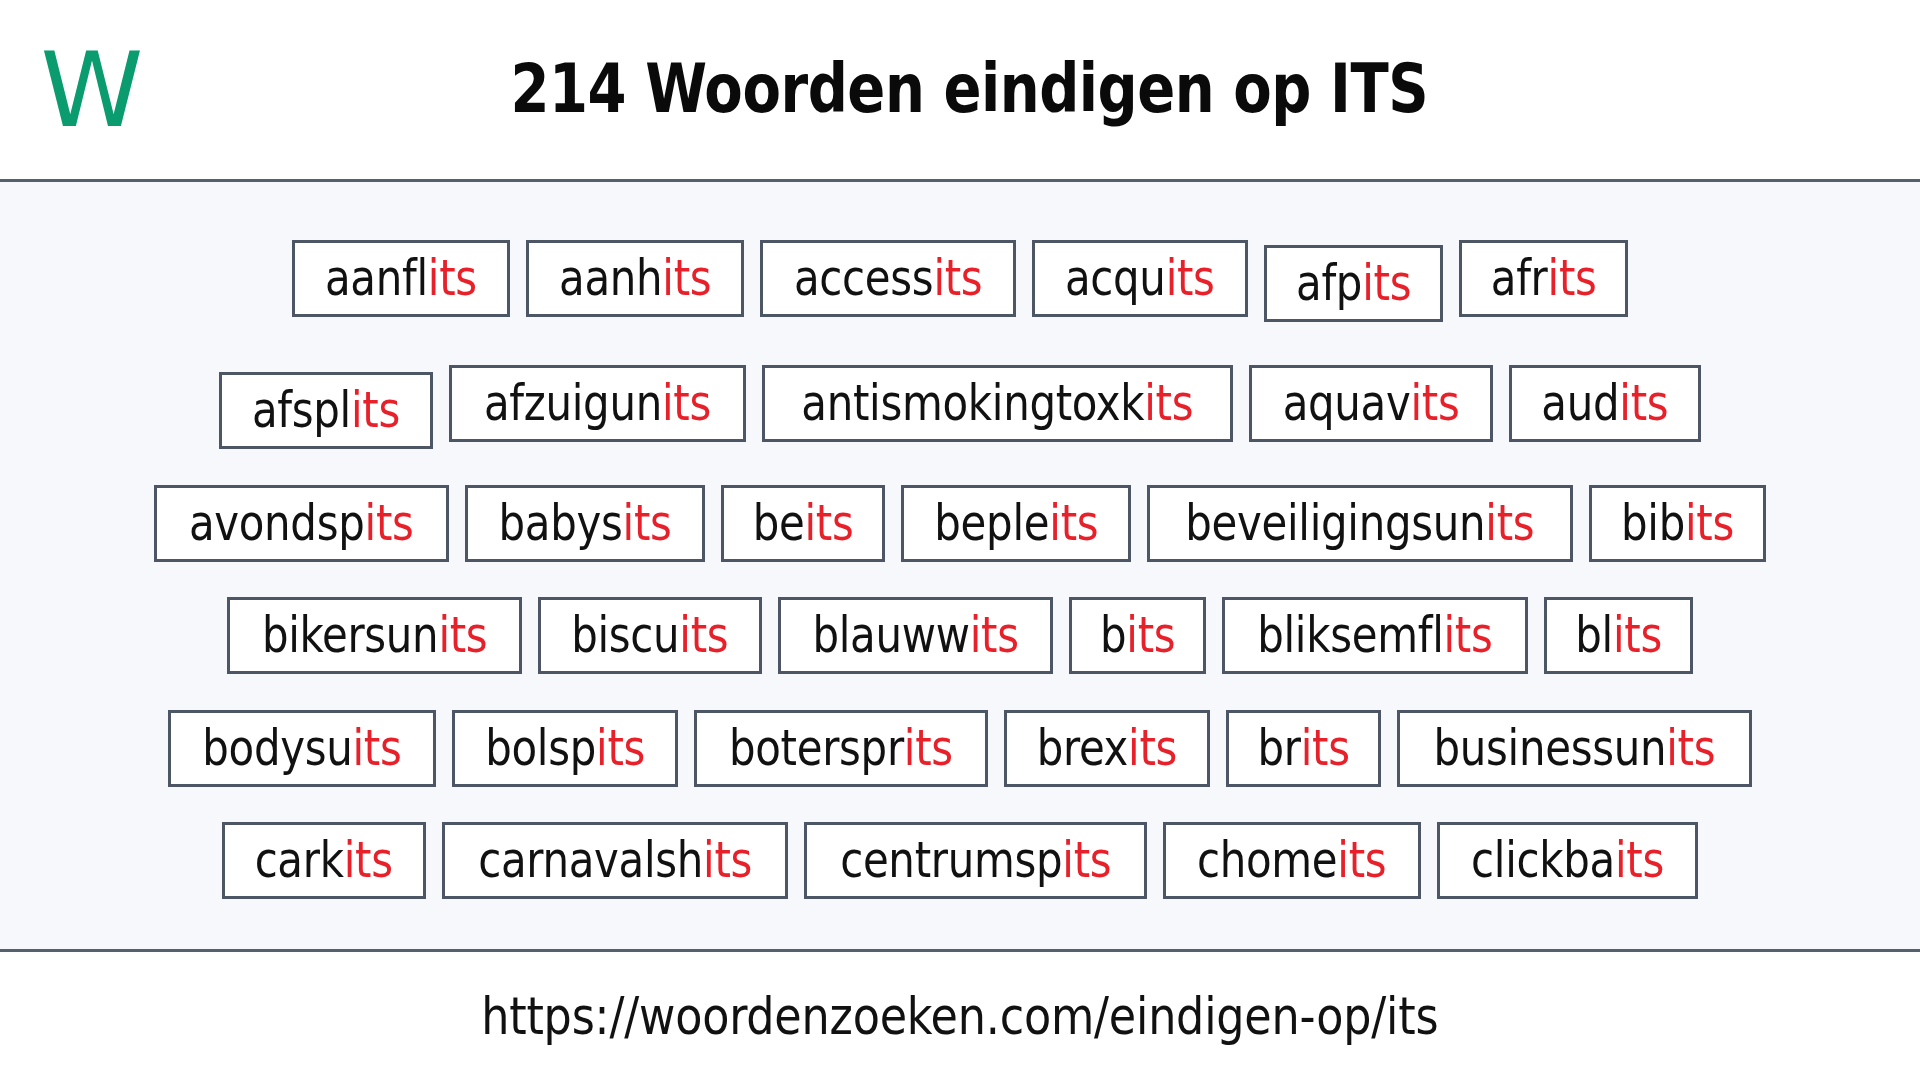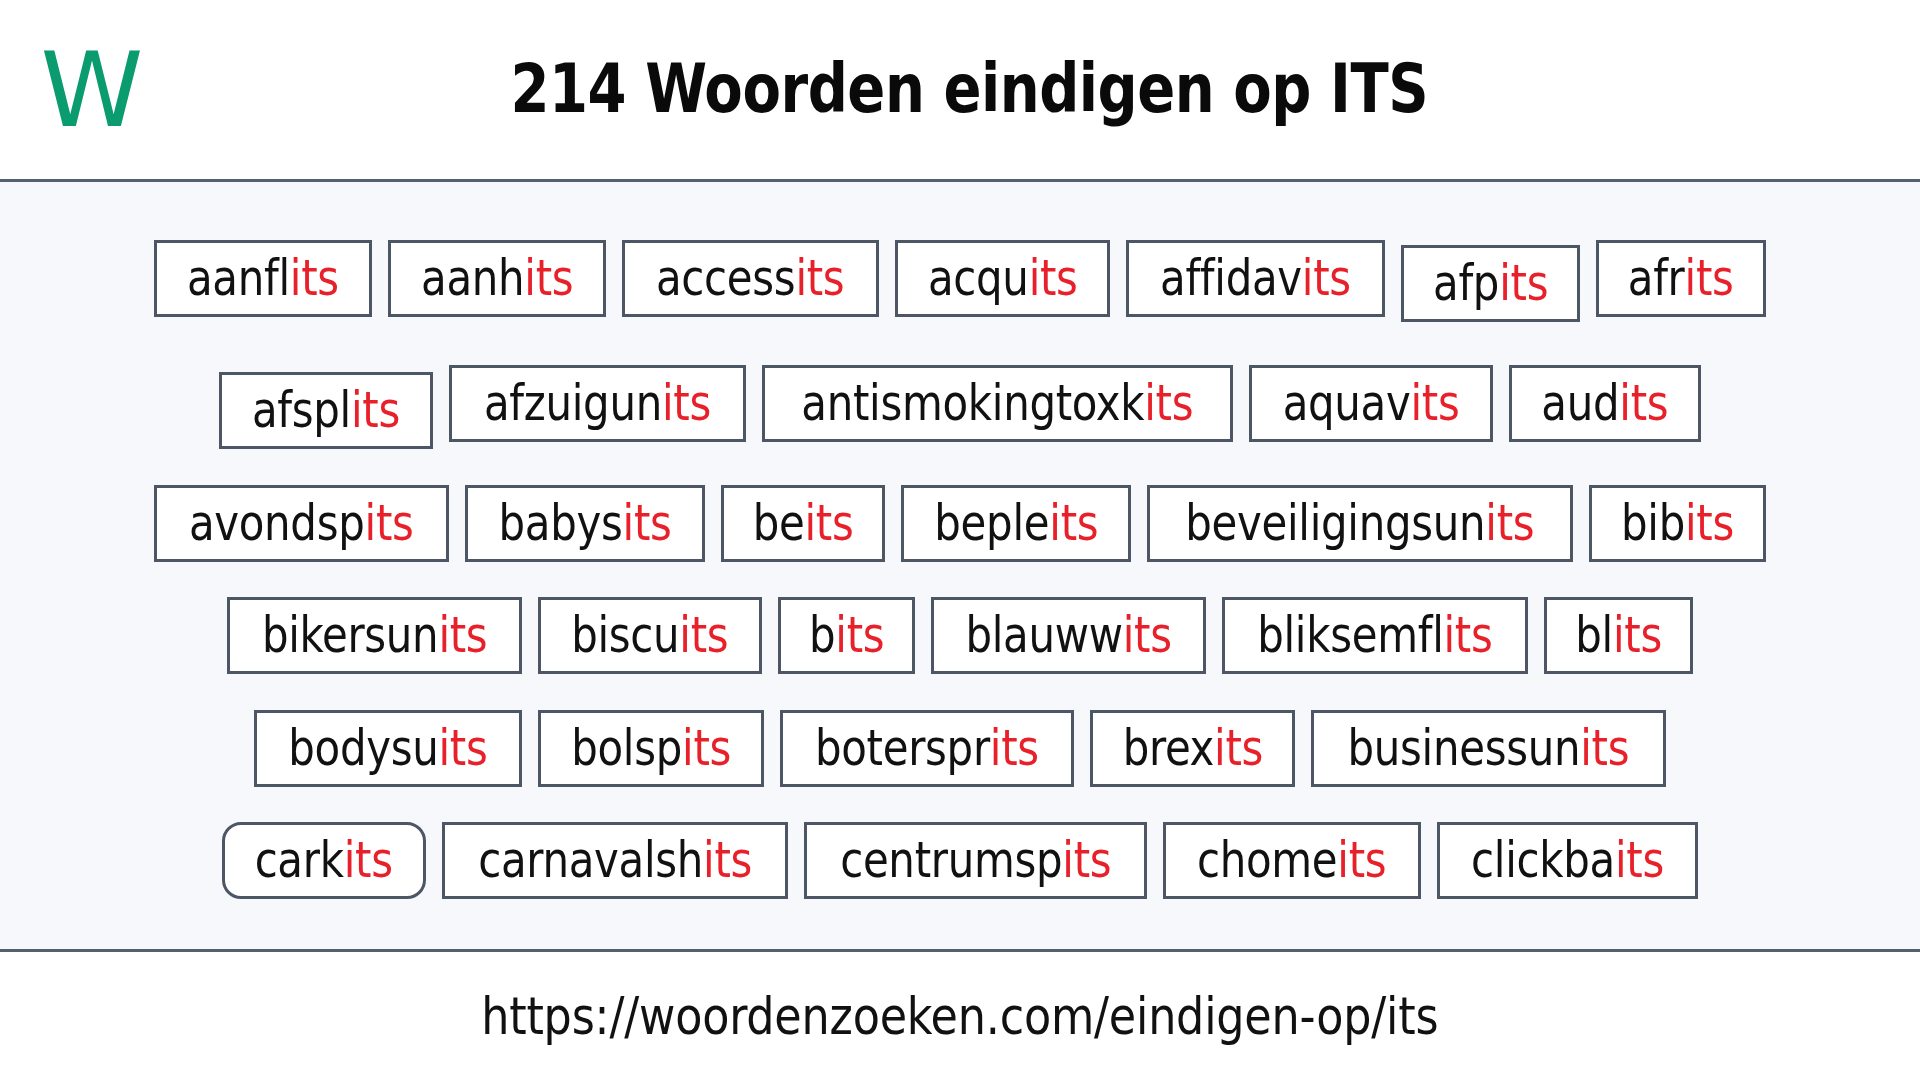--- a/index.html
+++ b/index.html
@@ -160,23 +160,20 @@
         </div>
         <div class="chip" style="border-color: rgb(76, 86, 101);">
           <span class="chip-text"><span class="stem">aanh</span><span class="suffix" style="color: rgb(232, 32, 42);">its</span></span>
         </div>
         <div class="chip" style="border-color: rgb(76, 86, 101);">
           <span class="chip-text"><span class="stem">access</span><span class="suffix" style="color: rgb(232, 32, 42);">its</span></span>
         </div>
         <div class="chip" style="border-color: rgb(76, 86, 101);">
           <span class="chip-text"><span class="stem">acqu</span><span class="suffix" style="color: rgb(232, 32, 42);">its</span></span>
         </div>
-        <div class="chip" style="border-color: rgb(76, 86, 101);">
-          <span class="chip-text"><span class="stem">affidav</span><span class="suffix" style="color: rgb(232, 32, 42);">its</span></span>
-        </div>
         <div class="chip" style="border-color: rgb(76, 86, 101); margin-top: 9px;">
           <span class="chip-text"><span class="stem">afp</span><span class="suffix" style="color: rgb(232, 32, 42);">its</span></span>
         </div>
         <div class="chip" style="border-color: rgb(76, 86, 101);">
           <span class="chip-text"><span class="stem">afr</span><span class="suffix" style="color: rgb(232, 32, 42);">its</span></span>
         </div>
       </div>
       <div class="word-row">
         <div class="chip" style="border-color: rgb(76, 86, 101); margin-top: 15px;">
           <span class="chip-text"><span class="stem">afspl</span><span class="suffix" style="color: rgb(232, 32, 42);">its</span></span>
@@ -215,51 +212,54 @@
         </div>
       </div>
       <div class="word-row">
         <div class="chip" style="border-color: rgb(76, 86, 101);">
           <span class="chip-text"><span class="stem">bikersun</span><span class="suffix" style="color: rgb(232, 32, 42);">its</span></span>
         </div>
         <div class="chip" style="border-color: rgb(76, 86, 101);">
           <span class="chip-text"><span class="stem">biscu</span><span class="suffix" style="color: rgb(232, 32, 42);">its</span></span>
         </div>
         <div class="chip" style="border-color: rgb(76, 86, 101);">
+          <span class="chip-text"><span class="stem">blauww</span><span class="suffix" style="color: rgb(232, 32, 42);">its</span></span>
+        </div>
+        <div class="chip" style="border-color: rgb(76, 86, 101);">
           <span class="chip-text"><span class="stem">b</span><span class="suffix" style="color: rgb(232, 32, 42);">its</span></span>
         </div>
         <div class="chip" style="border-color: rgb(76, 86, 101);">
-          <span class="chip-text"><span class="stem">blauww</span><span class="suffix" style="color: rgb(232, 32, 42);">its</span></span>
-        </div>
-        <div class="chip" style="border-color: rgb(76, 86, 101);">
           <span class="chip-text"><span class="stem">bliksemfl</span><span class="suffix" style="color: rgb(232, 32, 42);">its</span></span>
         </div>
         <div class="chip" style="border-color: rgb(76, 86, 101);">
           <span class="chip-text"><span class="stem">bl</span><span class="suffix" style="color: rgb(232, 32, 42);">its</span></span>
         </div>
       </div>
       <div class="word-row">
         <div class="chip" style="border-color: rgb(76, 86, 101);">
           <span class="chip-text"><span class="stem">bodysu</span><span class="suffix" style="color: rgb(232, 32, 42);">its</span></span>
         </div>
         <div class="chip" style="border-color: rgb(76, 86, 101);">
           <span class="chip-text"><span class="stem">bolsp</span><span class="suffix" style="color: rgb(232, 32, 42);">its</span></span>
         </div>
         <div class="chip" style="border-color: rgb(76, 86, 101);">
           <span class="chip-text"><span class="stem">boterspr</span><span class="suffix" style="color: rgb(232, 32, 42);">its</span></span>
         </div>
         <div class="chip" style="border-color: rgb(76, 86, 101);">
           <span class="chip-text"><span class="stem">brex</span><span class="suffix" style="color: rgb(232, 32, 42);">its</span></span>
         </div>
         <div class="chip" style="border-color: rgb(76, 86, 101);">
+          <span class="chip-text"><span class="stem">br</span><span class="suffix" style="color: rgb(232, 32, 42);">its</span></span>
+        </div>
+        <div class="chip" style="border-color: rgb(76, 86, 101);">
           <span class="chip-text"><span class="stem">businessun</span><span class="suffix" style="color: rgb(232, 32, 42);">its</span></span>
         </div>
       </div>
       <div class="word-row">
-        <div class="chip" style="border-color: rgb(76, 86, 101); border-radius: 19px;">
+        <div class="chip" style="border-color: rgb(76, 86, 101);">
           <span class="chip-text"><span class="stem">cark</span><span class="suffix" style="color: rgb(232, 32, 42);">its</span></span>
         </div>
         <div class="chip" style="border-color: rgb(76, 86, 101);">
           <span class="chip-text"><span class="stem">carnavalsh</span><span class="suffix" style="color: rgb(232, 32, 42);">its</span></span>
         </div>
         <div class="chip" style="border-color: rgb(76, 86, 101);">
           <span class="chip-text"><span class="stem">centrumsp</span><span class="suffix" style="color: rgb(232, 32, 42);">its</span></span>
         </div>
         <div class="chip" style="border-color: rgb(76, 86, 101);">
           <span class="chip-text"><span class="stem">chome</span><span class="suffix" style="color: rgb(232, 32, 42);">its</span></span>

